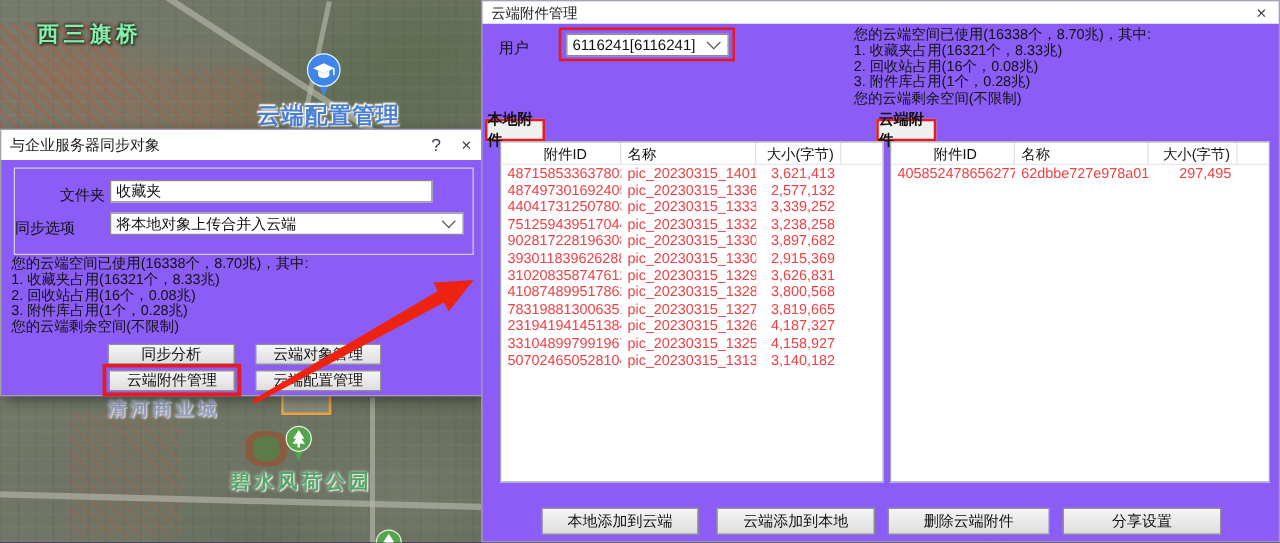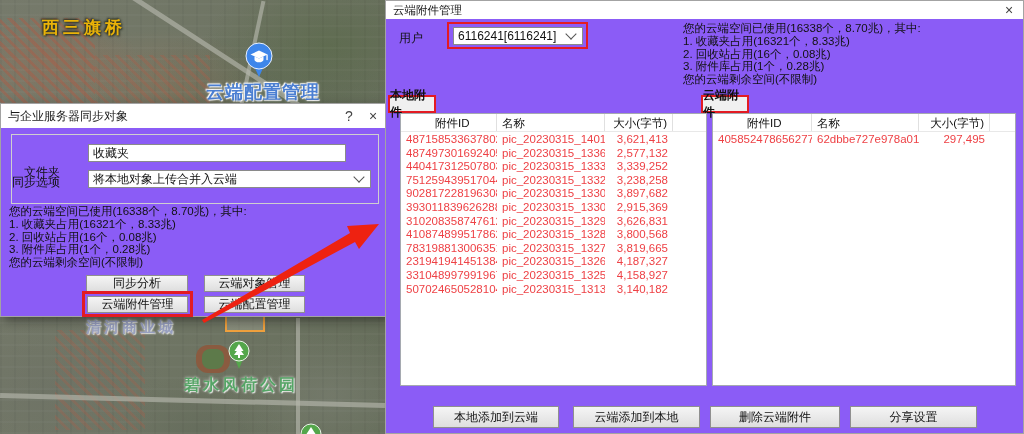--- a/index.html
+++ b/index.html
@@ -19,22 +19,22 @@
       linear-gradient(105deg,#767a6b 0%,#6c7361 30%,#5f6854 55%,#6e7364 80%,#656c5a 100%);}
   .map-texture{position:absolute;inset:0;opacity:.5;background:
       repeating-linear-gradient(0deg, rgba(255,255,255,.05) 0 2px, transparent 2px 11px),
       repeating-linear-gradient(90deg, rgba(0,0,0,.06) 0 2px, transparent 2px 14px);}
   .roof-cluster{position:absolute;opacity:.55;background:
       repeating-linear-gradient(45deg, rgba(168,94,72,.9) 0 3px, transparent 3px 8px);}
   .road{position:absolute;background:#b6b7ac;opacity:.65;}
   .field{position:absolute;background:#8a5b40;border-radius:12px;}
   .field-inner{position:absolute;inset:4px 6px;background:#5d7a4a;border-radius:8px;}
   .map-label{position:absolute;white-space:nowrap;font-weight:bold;}
-  .lbl-white{color:#eab308;font-size:17px;letter-spacing:4px;
-      text-shadow:0 0 3px #2e3326,1px 1px 2px #2e3326,-1px -1px 2px #2e3326;margin-left:12px;}
+  .lbl-white{color:#86efac;font-size:17px;letter-spacing:4px;
+      text-shadow:0 0 3px #2e3326,1px 1px 2px #2e3326,-1px -1px 2px #2e3326;}
   .lbl-blue{color:#4b7fd2;font-size:18px;letter-spacing:1px;
       text-shadow:0 0 3px #fff,1px 1px 1px #fff,-1px -1px 1px #fff;}
   .lbl-purple{color:#9ba3c6;font-size:15px;letter-spacing:3px;opacity:.95;
       text-shadow:0 0 3px rgba(255,255,255,.8),1px 1px 1px rgba(255,255,255,.7);text-align:right;}
   .lbl-green{color:#55a566;font-size:16px;letter-spacing:3px;
       text-shadow:0 0 3px rgba(255,255,255,.85),1px 1px 1px rgba(255,255,255,.8);}
   .pin{position:absolute;}
   .orange-box{position:absolute;left:225px;top:315px;width:36px;height:13px;
       border:2px solid #f0a13e;background:rgba(255,250,240,.18);}
   
@@ -128,21 +128,21 @@
 
   <div class="dlg" style="left:0;top:103px;width:386px;height:214px;">
     <div class="titlebar" style="height:24px;">
       <span class="titletext">与企业服务器同步对象</span>
       <span class="cap-btn">?</span>
       <span class="cap-btn">×</span>
     </div>
 
     <div class="groupframe" style="left:10px;top:30px;width:366px;height:68px;"></div>
 
-    <div class="form-label" style="left:23px;top:60px;width:60px;text-align:left;">文件夹</div>
+    <div class="form-label" style="left:23px;top:44px;width:60px;text-align:right;">文件夹</div>
     <input class="field-input" style="left: 87px; top: 40px; width: 258px; height: 18px;" value="收藏夹">
 
     <div class="form-label" style="left:11px;top:70px;width:72px;text-align:left;">同步选项</div>
     <div class="combo" style="left:87px;top:66px;width:283px;height:18px;">
       <span class="val">将本地对象上传合并入云端</span>
       <span class="chev"></span>
     </div>
 
     <div style="position:absolute;left:8px;top:101px;">
         <div class="uline">您的云端空间已使用(16338个，8.70兆)，其中:</div>

